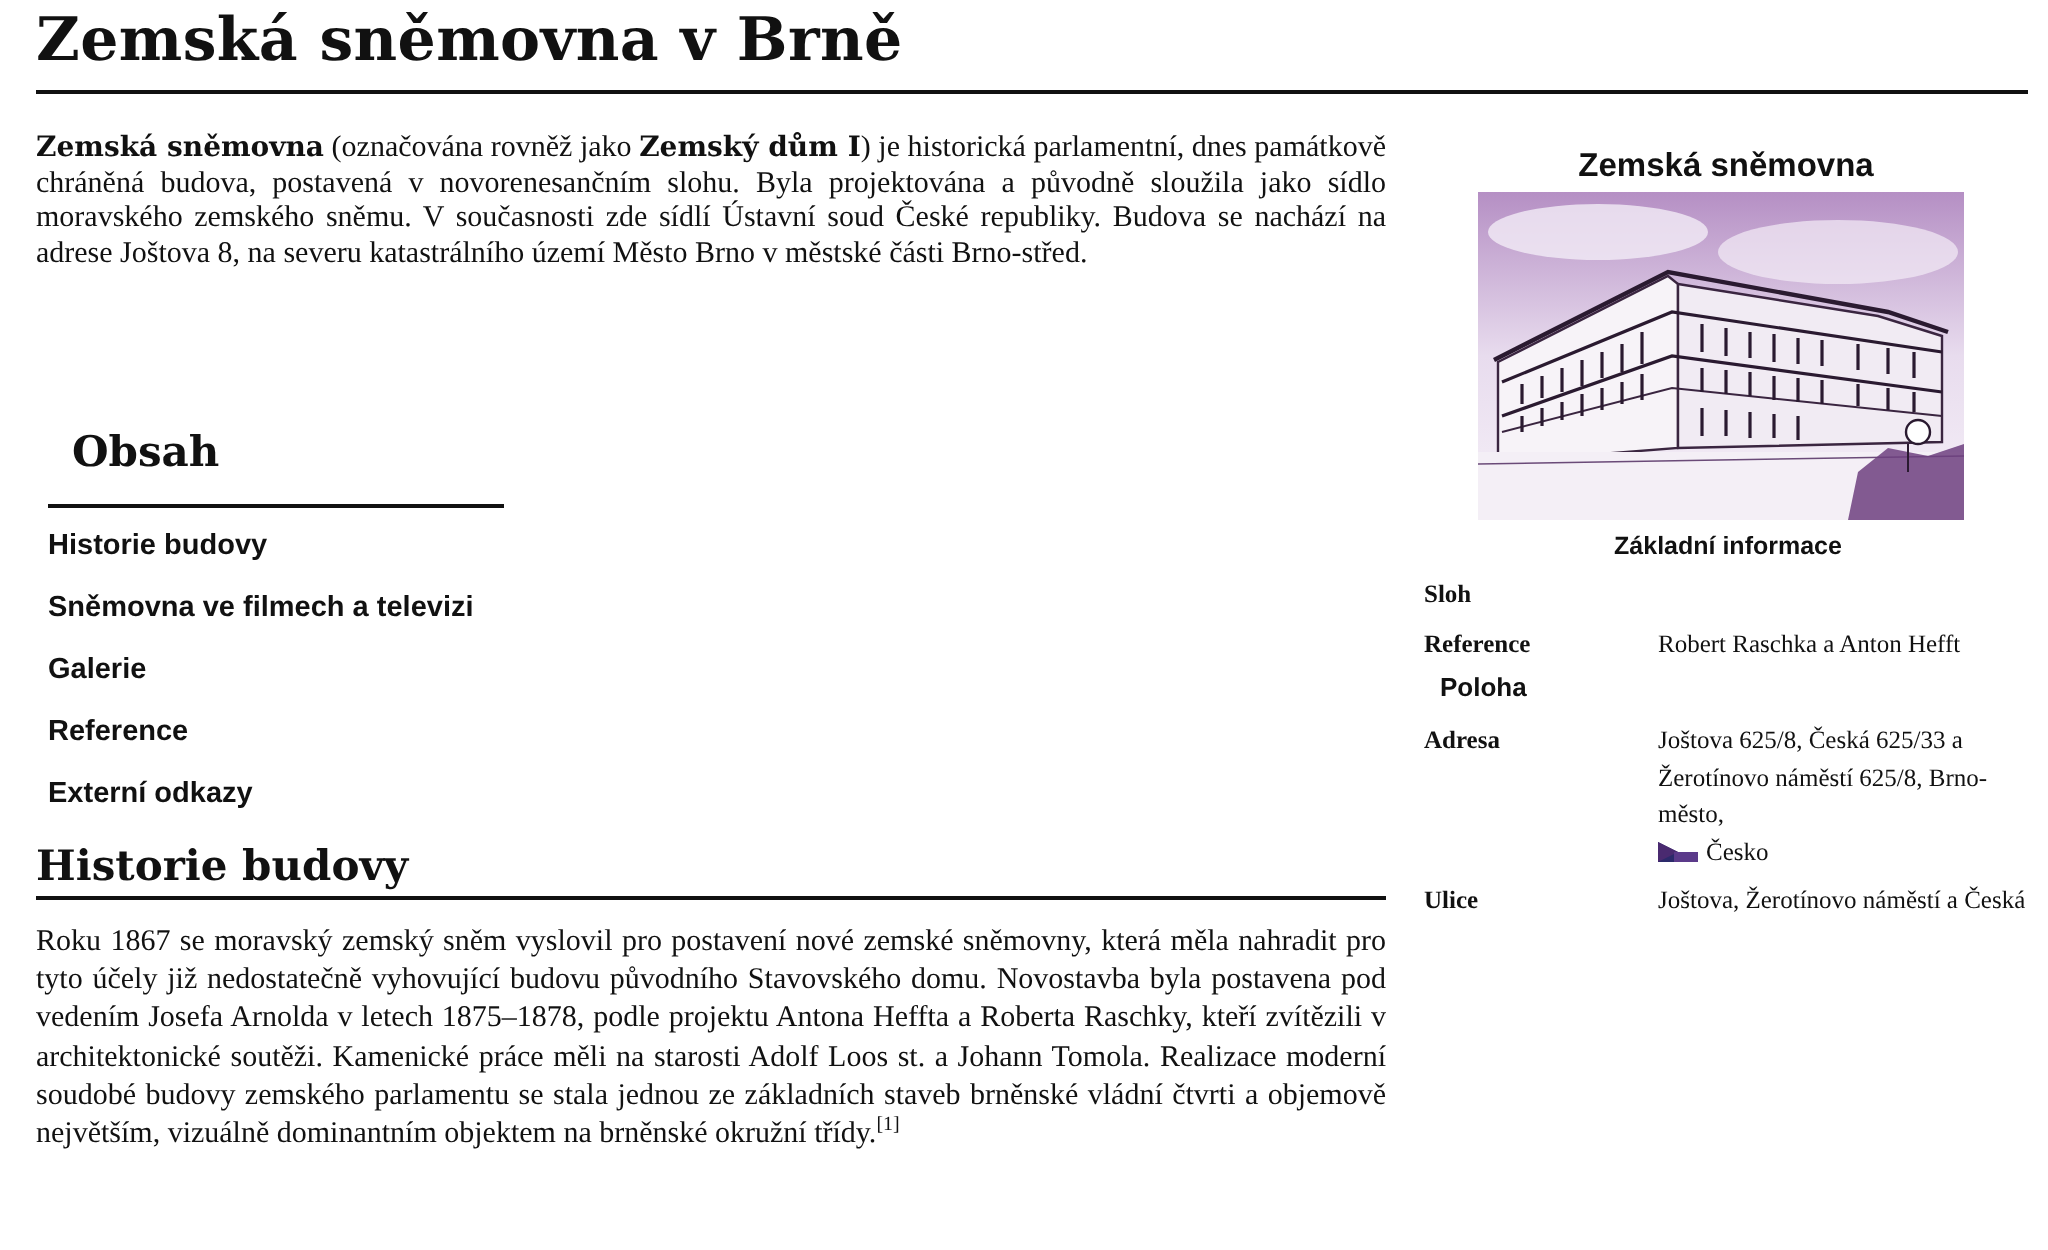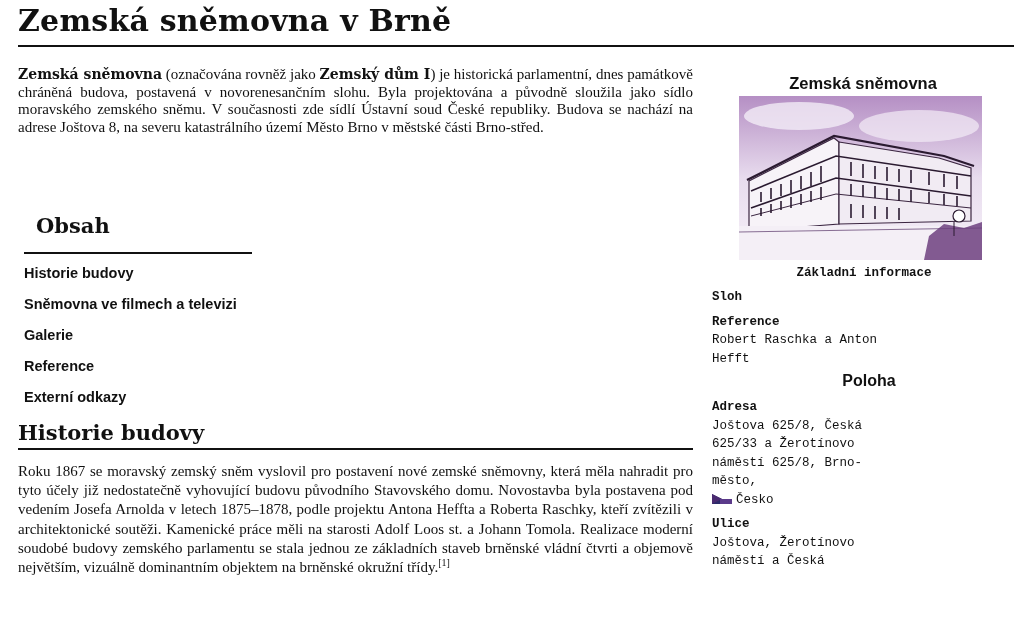--- a/index.html
+++ b/index.html
@@ -151,56 +151,55 @@
       overflow: hidden;
       cursor: pointer;
     }
     .infobox-image svg { display: block; }
     .infobox-caption {
       position: absolute;
       left: 0;
       top: 197px;
       width: 312px;
       text-align: center;
-      font-family: Liberation Mono, monospace;
+      font-family: Liberation Sans, sans-serif;
       font-weight: bold;
       font-size: 12.5px;
       line-height: 16px;
       padding-left: 2px;
     }
     .info-rows {
       position: absolute;
       left: 6px;
       top: 220px;
       width: 306px;
     }
     .info-row {
       display: flex;
-      font-family: Liberation Mono, monospace;
+      font-family: Liberation Serif, serif;
       font-size: 12.5px;
       line-height: 18.5px;
       margin-bottom: 6px;
-      flex-direction: column;
     }
     .info-label {
       width: 117px;
       flex: none;
       font-weight: bold;
     }
     .info-value {
       width: 188px;
       word-break: break-all;
     }
     .info-value .nobreak { word-break: normal; }
     .info-subhead {
       font-family: "Liberation Sans", sans-serif;
       font-weight: bold;
-      font-size: 16px;
+      font-size: 13px;
       line-height: 18px;
-      text-align: center;
+      text-align: left;
       padding-left: 8px;
       margin: -2px 0 8px 0;
     }
     .flag {
       display: inline-block;
       width: 20px;
       height: 10px;
       vertical-align: -1px;
       margin-right: 4px;
     }

